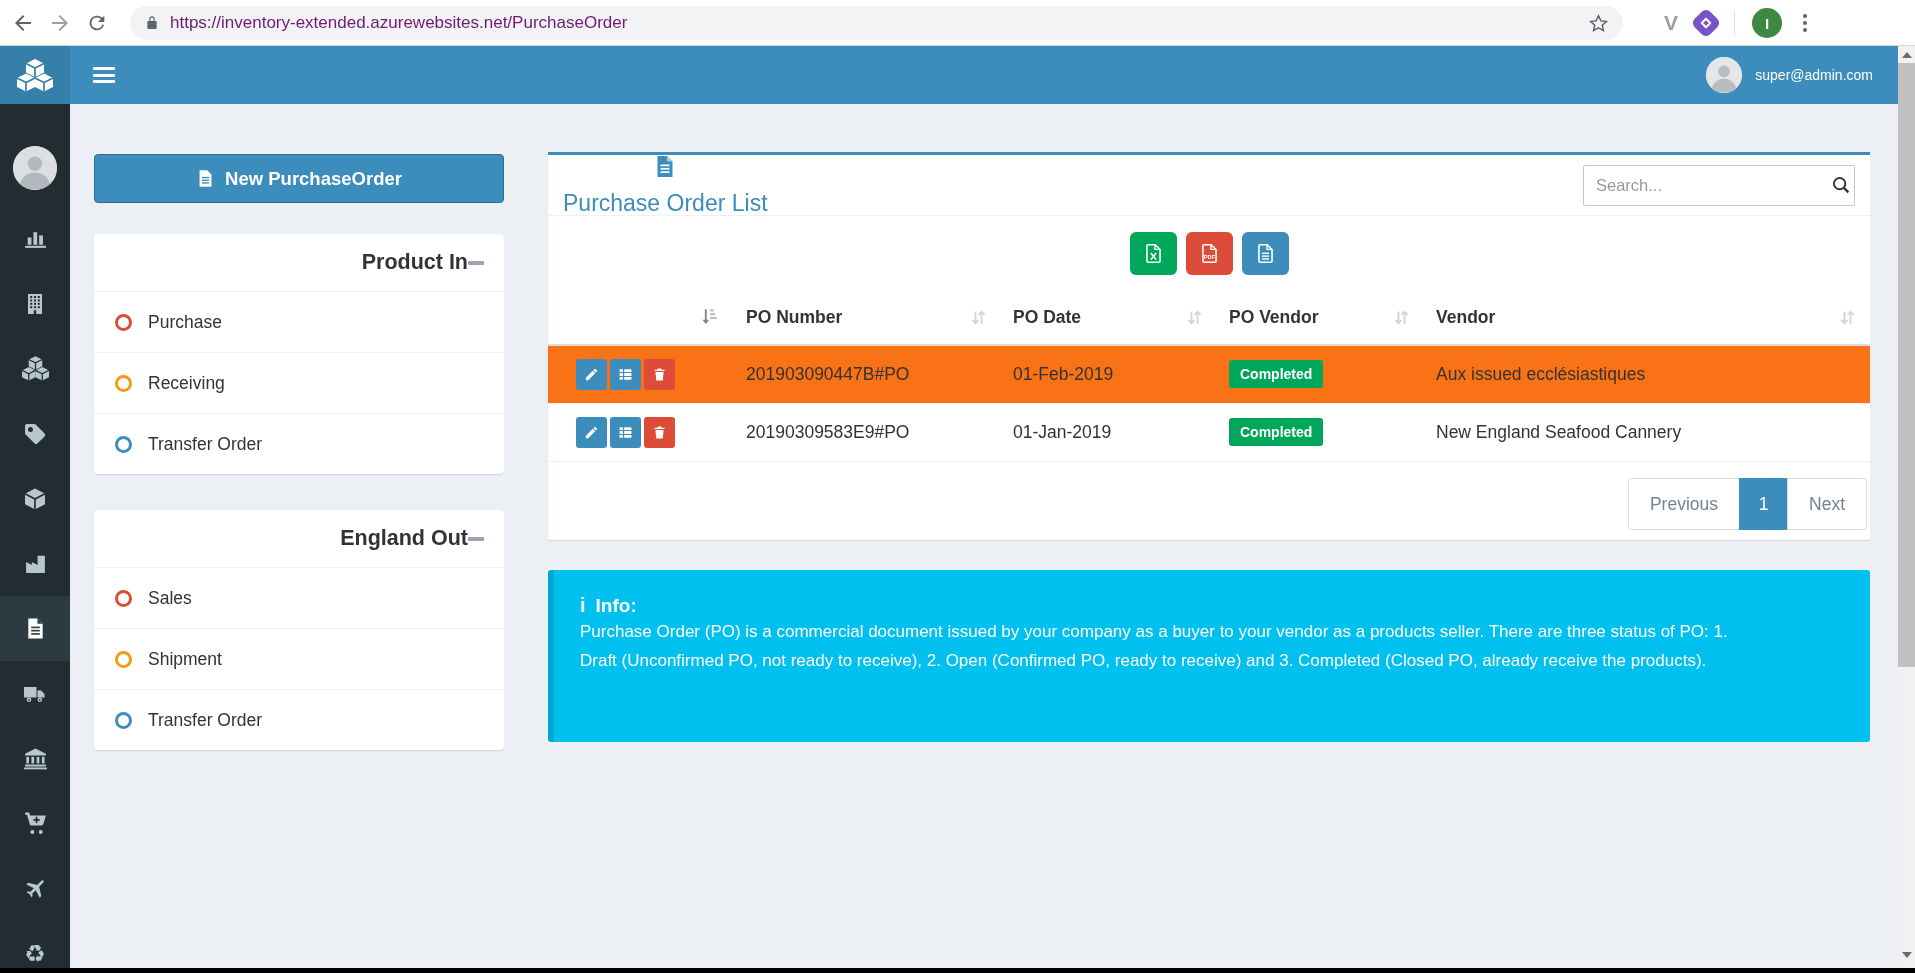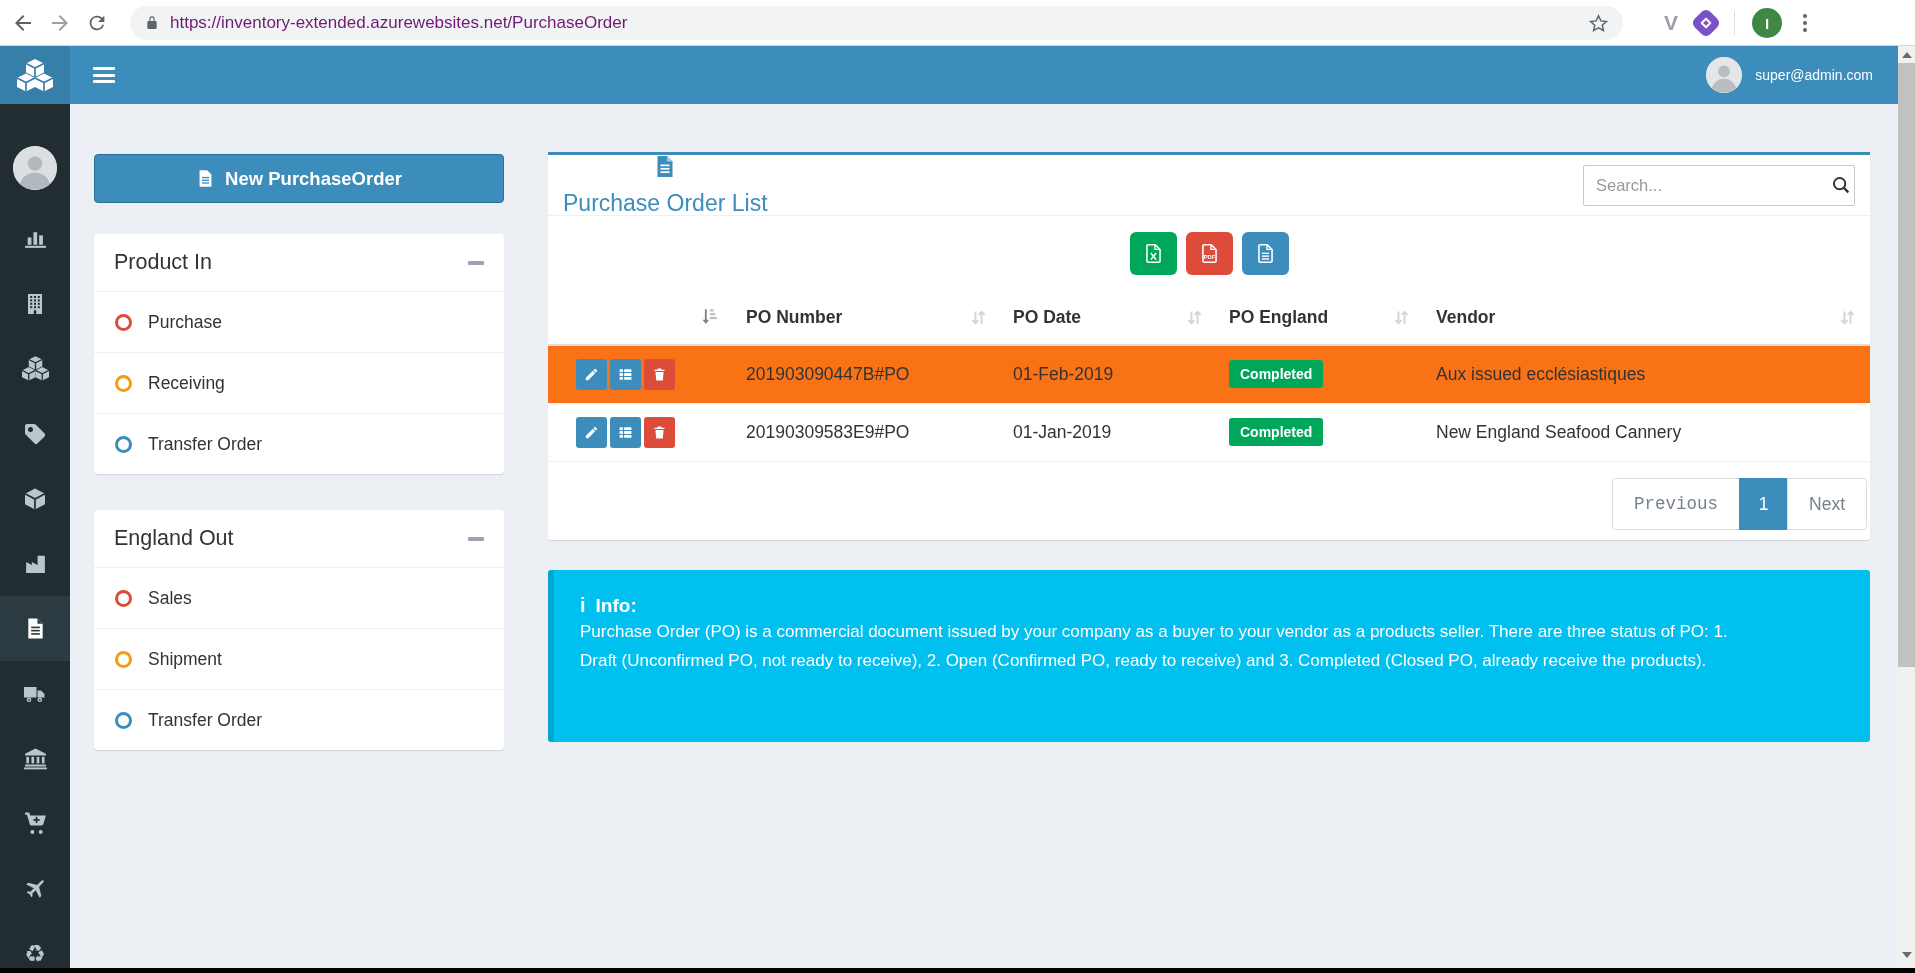--- a/index.html
+++ b/index.html
@@ -42,21 +42,21 @@
   .side-item { width:70px; height:65px; display:flex; align-items:center; justify-content:center; color:#b8c7ce; --gap:#222d32; cursor:pointer; }
   .side-item.active { background:#2c3b41; color:#fff; --gap:#2c3b41; }
   .side-item .uni { font-size:24px; line-height:1; }
 
   
   .content { position:absolute; left:70px; top:104px; width:1828px; height:864px; background:#ecf0f5; }
 
   .new-po { position:absolute; left:24px; top:50px; width:410px; height:49px; background:#3c8dbc; border:1px solid #2a6f96; border-radius:4px; color:#fff; font-size:18.5px; font-weight:600; font-family:"Liberation Sans",sans-serif; display:flex; align-items:center; justify-content:center; gap:10px; cursor:pointer; }
 
   .panel { position:absolute; left:24px; width:410px; background:#fff; border-radius:4px; box-shadow:0 1px 1px rgba(0,0,0,.12); }
-  .panel-head { height:57px; display:flex; align-items:center; justify-content:space-between; padding:0 20px; }
+  .panel-head { height:57px; display:flex; align-items:center; justify-content:flex-end; padding:0 20px;font-weight:bold; }
   .panel-title { font-size:21.5px; color:#333; }
   .minus-tool { width:16px; height:4px; background:#9aa3af; border-radius:1px; cursor:pointer; }
   .panel-item { height:61px; border-top:1px solid #f0f0f0; display:flex; align-items:center; gap:16px; padding:0 21px; font-size:17.5px; color:#333; cursor:pointer; }
   .ring { width:17px; height:17px; border-radius:50%; border:3px solid #000; flex:0 0 auto; }
 
   
   .card { position:absolute; left:478px; top:48px; width:1322px; height:388px; background:#fff; border-top:3px solid #3c8dbc; border-radius:0 0 3px 3px; box-shadow:0 1px 1px rgba(0,0,0,.12); }
   .card-head { height:61px; display:flex; align-items:center; justify-content:space-between; padding:0 15px; border-bottom:1px solid #f0f0f0; }
   .card-title { display:flex; align-items:center; gap:10px; color:#3c8dbc; font-size:23px;flex-direction:column; }
   .search-box { width:272px; height:41px; border:1px solid #c8c8c8; border-radius:2px; background:#fff; display:flex; align-items:center; }
@@ -77,21 +77,21 @@
   .th-flex { display:flex; align-items:center; justify-content:space-between; }
   .th-end { display:flex; justify-content:flex-end; padding-right:2px; }
   .actions-cell { display:flex; gap:3px; padding-left:16px; }
   .act-btn { width:31px; height:31px; border:0; border-radius:3px; color:#fff; display:flex; align-items:center; justify-content:center; cursor:pointer; }
   .act-blue { background:#3c8dbc; }
   .act-red { background:#dd4b39; }
   .badge-ok { display:inline-block; background:#00a65a; color:#fff; font-size:14px; font-weight:bold; padding:6px 11px; border-radius:3px; }
 
   .pager { position:absolute; right:3px; top:323px; display:flex; }
   .page-btn { height:52px; display:flex; align-items:center; justify-content:center; border:1px solid #ddd; background:#fff; color:#76838f; font-size:17.5px; padding:0 21px; margin-left:-1px; cursor:pointer; text-decoration:none; }
-  .page-btn.first { border-radius:4px 0 0 4px;font-family:Liberation Mono, monospace; }
+  .page-btn.first { border-radius:4px 0 0 4px; }
   .page-btn.last { border-radius:0 4px 4px 0; }
   .page-btn.active { background:#3c8dbc; border-color:#3c8dbc; color:#fff; width:49px; padding:0; }
 
   
   .callout { position:absolute; left:478px; top:466px; width:1322px; height:172px; background:#00c0ef; border-left:6px solid #00a7d0; border-radius:3px; color:#fff; padding:24px 60px 20px 26px; }
   .co-head { display:flex; align-items:center; gap:10px; font-size:19px; font-weight:bold; }
   .co-head .i-glyph { font-size:20px; font-weight:900; }
   .callout p { font-size:17px; line-height:1.72; max-width:1185px; }
 
   
@@ -449,21 +449,21 @@
             <div class="th-flex">
               <span>PO Date</span>
               <svg width="21" height="21" viewBox="0 0 24 24" fill="none" stroke="#d5d5d5" stroke-width="2.2">
                   <path d="M8.5 5v13.5M5 15l3.5 3.5L12 15"></path>
                   <path d="M15.5 19V5.5M12 9l3.5-3.5L19 9"></path>
                 </svg>
             </div>
           </th>
           <th>
             <div class="th-flex">
-              <span>PO England</span>
+              <span>PO Vendor</span>
               <svg width="21" height="21" viewBox="0 0 24 24" fill="none" stroke="#d5d5d5" stroke-width="2.2">
                   <path d="M8.5 5v13.5M5 15l3.5 3.5L12 15"></path>
                   <path d="M15.5 19V5.5M12 9l3.5-3.5L19 9"></path>
                 </svg>
             </div>
           </th>
           <th>
             <div class="th-flex">
               <span>Vendor</span>
               <svg width="21" height="21" viewBox="0 0 24 24" fill="none" stroke="#d5d5d5" stroke-width="2.2">

